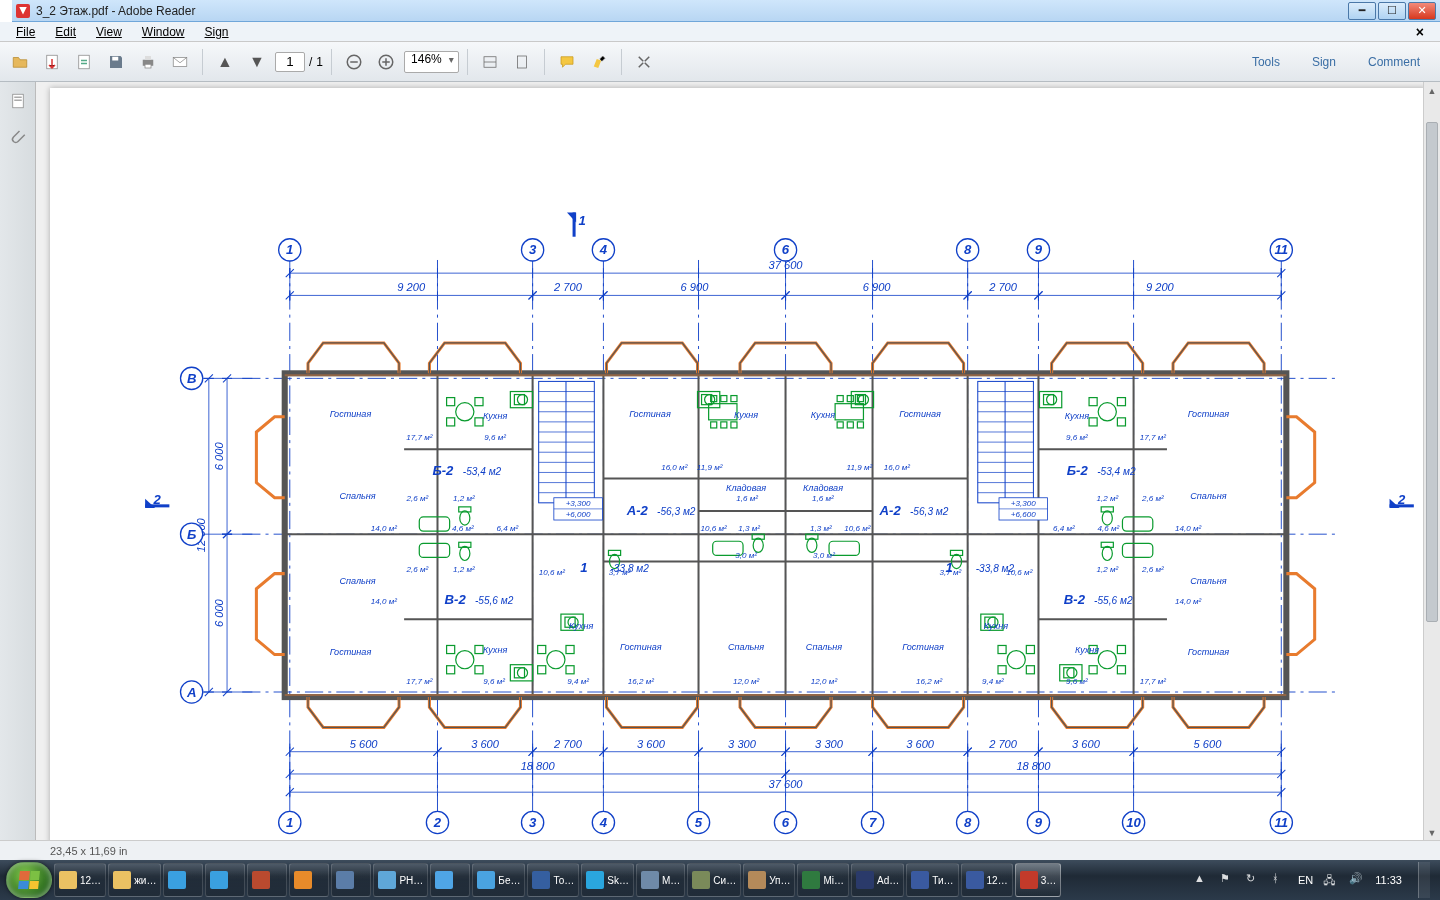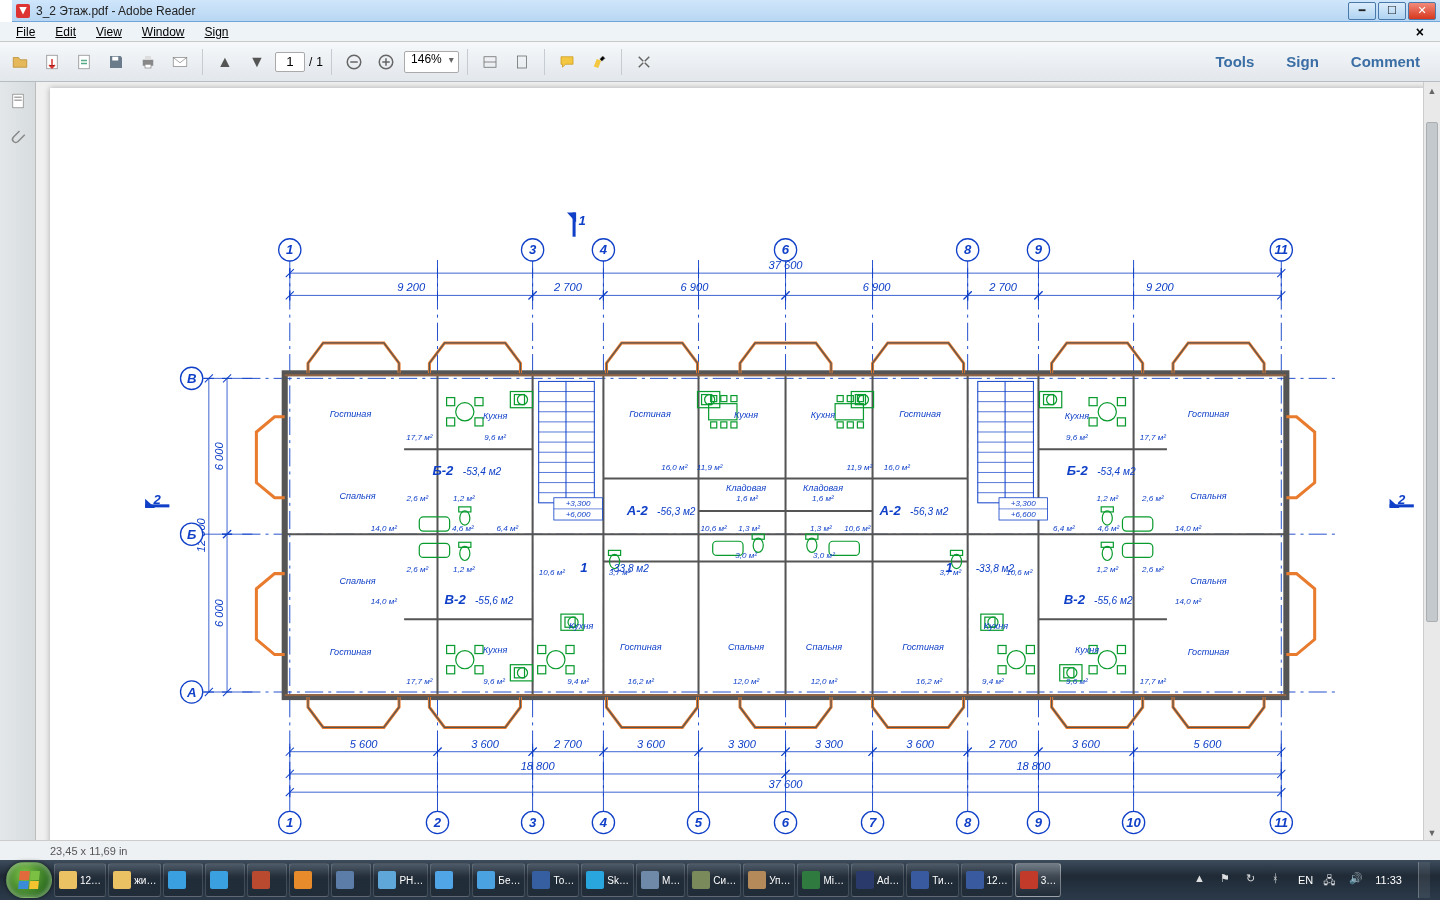--- a/index.html
+++ b/index.html
@@ -23,21 +23,21 @@
 
 #toolbar { height:40px; background:linear-gradient(#f6f8fa,#e2e7ec); border-bottom:1px solid #b5bcc2; display:flex; align-items:center; padding:0 6px; gap:4px; }
 .tbtn { width:28px; height:28px; border:1px solid transparent; border-radius:3px; display:flex; align-items:center; justify-content:center; color:#555; }
 .tdiv { width:1px; height:26px; background:#c6ccd2; margin:0 4px;}
 .tbtn svg{ width:18px; height:18px; }
 #pagebox{ display:flex; align-items:center; gap:4px; font-size:12px; }
 #pagebox input{ width:30px; height:20px; text-align:center; border:1px solid #aaa; border-radius:2px;}
 #zoomsel{ height:22px; border:1px solid #aaa; border-radius:2px; font-size:12px; padding:0 16px 0 6px; background:#fff; position:relative;}
 #zoomsel:after{content:"▾"; position:absolute; right:4px; top:2px; font-size:10px; color:#666;}
 #toolbar .spacer{ flex:1;}
-.rlink{ font-size:15px; color:#3a6ea5; padding:0 14px; cursor:pointer; font-weight:700;}
+.rlink{ font-size:12px; color:#3a6ea5; padding:0 14px; cursor:pointer; font-weight:400;}
 
 
 #sidestrip{ position:absolute; left:0; top:82px; bottom:42px; width:36px; background:linear-gradient(to right,#e3e7ea,#d7dcdf); border-right:1px solid #bbb; display:flex; flex-direction:column; align-items:center; padding-top:8px; gap:14px;}
 #sidestrip .sbtn{ width:22px; height:22px; color:#777; display:flex; align-items:center; justify-content:center;}
 
 
 #viewport{ position:absolute; left:36px; right:0; top:82px; bottom:42px; background:#f0f0f0; overflow:hidden; }
 #page{ position:absolute; left:14px; top:6px; right:14px; bottom:14px; background:#fff; box-shadow:0 0 6px rgba(0,0,0,.3); }
 #vscroll{ position:absolute; right:0; top:0; bottom:17px; width:17px; background:#e9e9e9; border-left:1px solid #ccc;}
 #vscroll .thumb{ position:absolute; left:2px; right:2px; top:40px; height:500px; background:#c4c9ce; border:1px solid #a9aeb3; border-radius:2px;}

